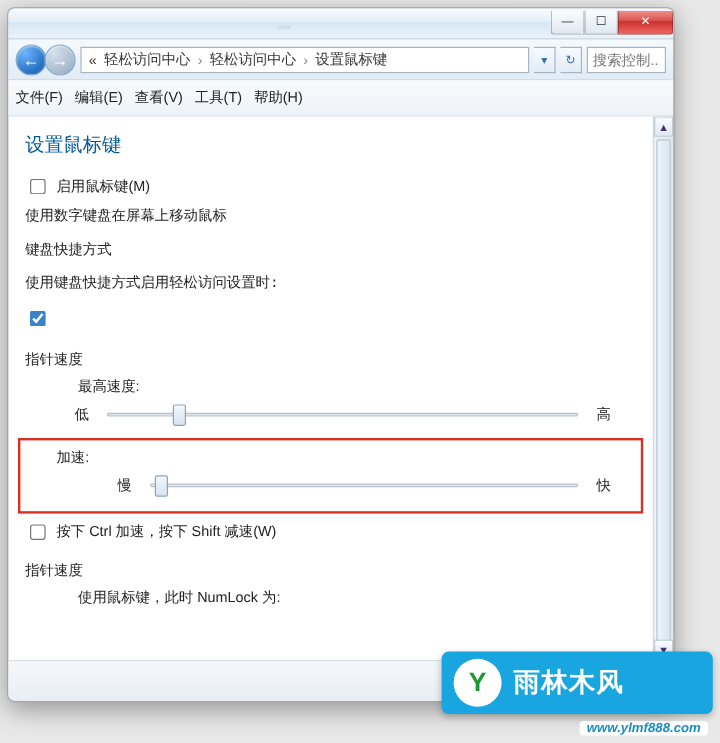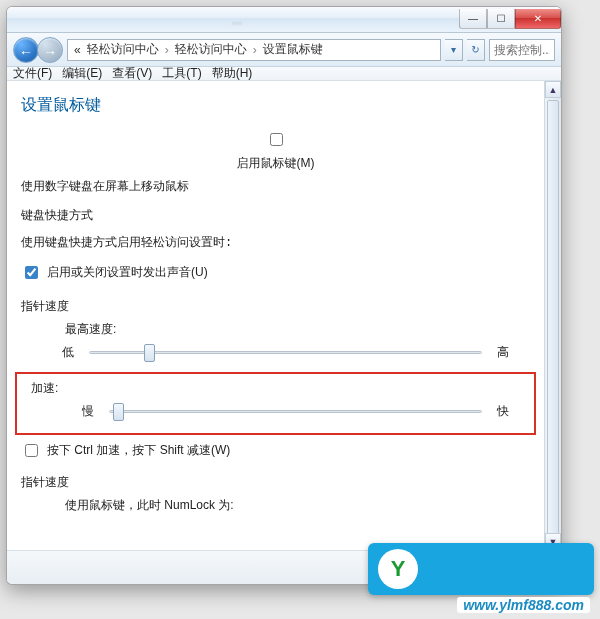--- a/index.html
+++ b/index.html
@@ -107,21 +107,21 @@
     border: 1px solid #a6b5c4;
     background: #fff;
     padding: 0 4px;
     font-family: inherit;
     font-size: 12px;
     color: #888;
   }
 
   
   .menubar {
-    height: 14px;
+    height: 30px;
     background: linear-gradient(to bottom,#f8fbfd,#eef3f8);
     border-bottom: 1px solid #d7dfe7;
     display: flex;
     align-items: center;
     padding: 0 6px;
     gap: 10px;
     font-size: 12px;
     color: #222;
   }
 
@@ -161,21 +161,21 @@
     background: linear-gradient(to right,#edf4fb,#d8e5f1);
   }
 
   h1.page-title {
     color: #015a9c;
     font-weight: normal;
     font-size: 16px;
     margin: 0 0 14px 0;
   }
   .section-label { font-size: 12px; margin: 8px 0 6px 0; color: #222; }
-  .indent1 { margin-left: 18px; flex-direction: column; }
+  .indent1 { margin-left: 18px; }
   .indent2 { margin-left: 44px; }
   .indent3 { margin-left: 44px; }
 
   .checkbox-row, .radio-row {
     display: flex; align-items: center;
     gap: 6px;
     margin: 6px 0;
   }
   .chk, .rdo {
     width: 13px; height: 13px;
@@ -209,21 +209,21 @@
     position: absolute;
     top: 2px;
     width: 11px; height: 18px;
     background: linear-gradient(to bottom,#f3f8fc,#d6e3ef);
     border: 1px solid #8aa2ba;
     border-radius: 2px;
   }
 
   .highlight-box {
     border: 2px solid #d93025;
-    padding: 6px 10px 2px 10px;
+    padding: 6px 10px 2px 26px;
     margin: 2px -6px 1px -6px;
   }
 
   .footer {
     height: 34px;
     border-top: 1px solid #d7dfe7;
     background: linear-gradient(to bottom,#f5f8fb,#e8eef4);
     display: flex;
     align-items: center;
     justify-content: flex-end;
@@ -260,21 +260,21 @@
     background: #fff;
     border-radius: 50%;
     display: flex; align-items: center; justify-content: center;
     color: #1a9a30; font-size: 22px; font-weight: bold;
   }
   .badge-text { font-size: 22px; font-weight: 700; letter-spacing: 1px; }
   .badge-url {
     position: absolute;
     right: 10px;
     bottom: 6px;
-    font-size: 14px;
+    font-size: 11px;
     font-weight: 600;
     color: #1b8cc3;
     font-style: italic;
     background: #fff;
     padding: 0 6px;
     border-radius: 3px;
   }
 
 </style>
 </head>
@@ -328,21 +328,20 @@
       </div>
       <div class="desc-line indent2">使用数字键盘在屏幕上移动鼠标</div>
 
       <div class="section-label">键盘快捷方式</div>
 
 
       <div class="desc-line indent2" style="margin-top:10px">使用键盘快捷方式启用轻松访问设置时:</div>
 
       <div class="checkbox-row indent2">
         <input type="checkbox" class="chk" checked="" style="">
-        <span>启用或关闭设置时发出声音(U)</span>
       </div>
 
       <div class="section-label" style="margin-top:16px">指针速度</div>
 
       <div class="indent2">最高速度:</div>
       <div class="slider-row indent3" style="padding-left:40px; padding-right:20px;">
         <span class="slider-label-lo">低</span>
         <div class="slider">
           <div class="track"></div>
           <div class="thumb" style="left:14%"></div>
@@ -380,14 +379,15 @@
     </div>
   </div>
 
   <div class="footer">
     <button class="btn">确</button>
   </div>
 </div>
 
 <div class="badge">
   <div class="badge-icon">Y</div>
+  <div class="badge-text">雨林木风</div>
 </div>
 <div class="badge-url">www.ylmf888.com</div>
 
 </body></html>

